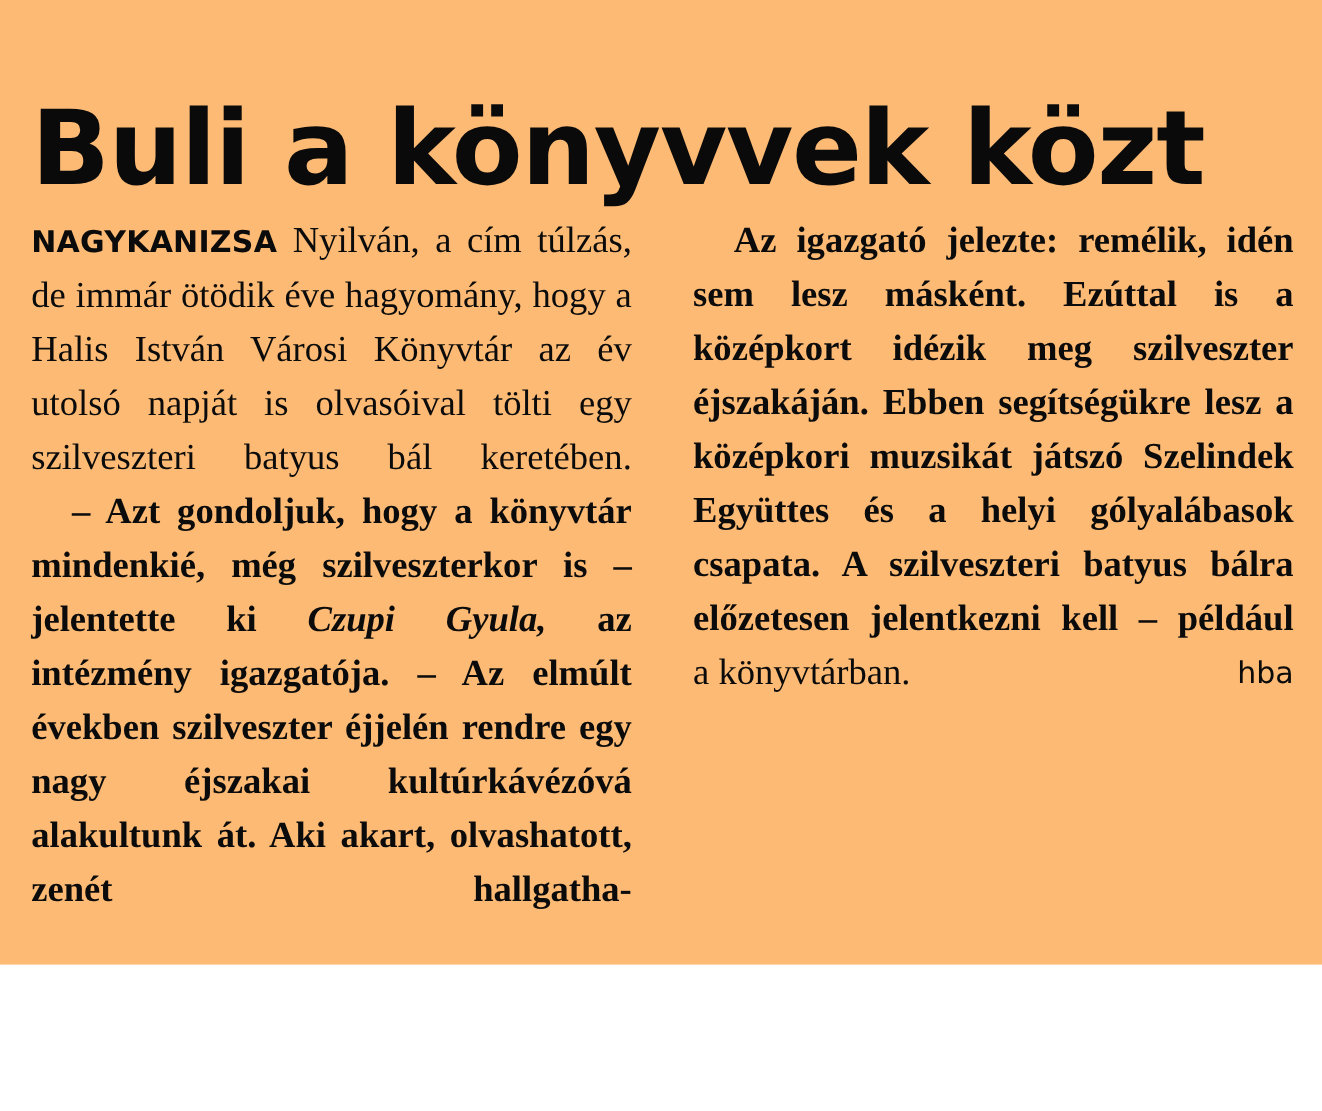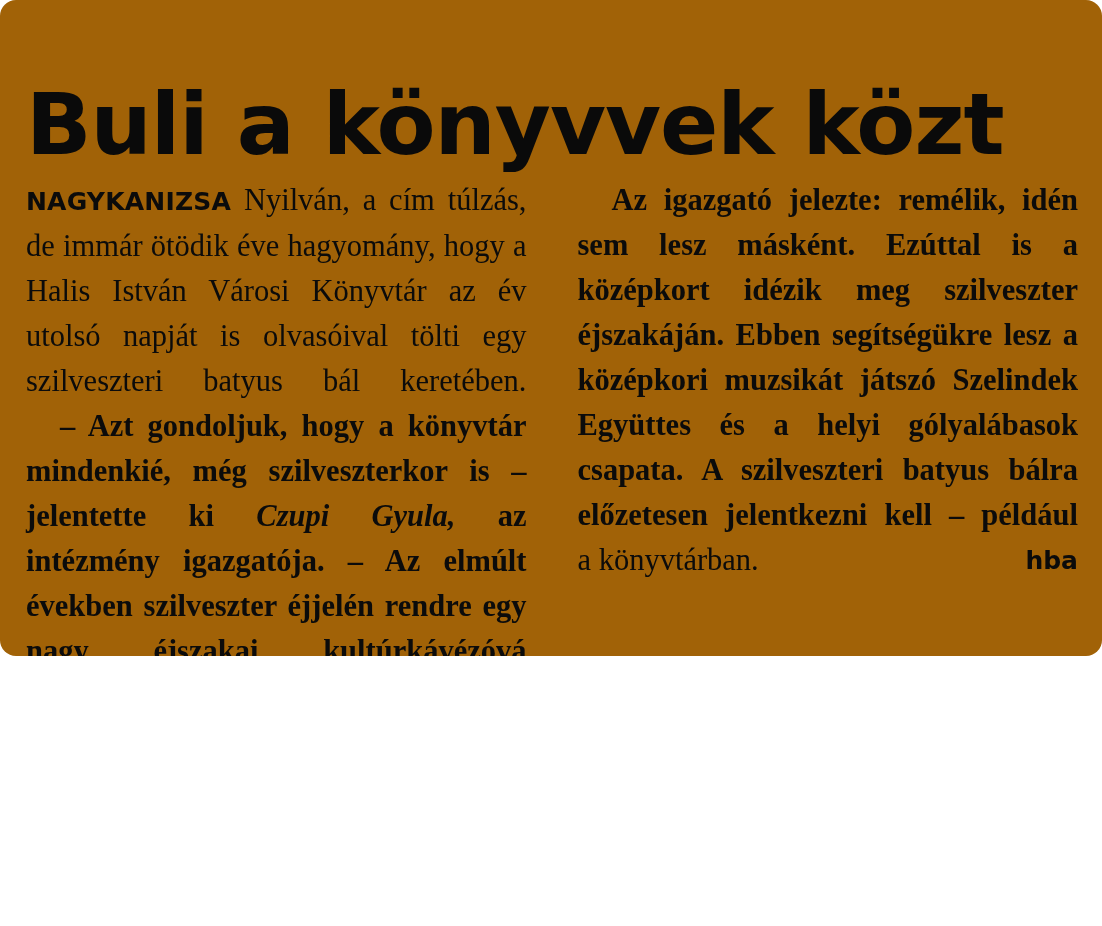--- a/index.html
+++ b/index.html
@@ -3,26 +3,25 @@
 <meta charset="utf-8">
 <style>
   html, body {
     margin: 0;
     padding: 0;
     background: #ffffff;
   }
   .page {
     position: relative;
     width: 1102px;
-    height: 656px;
-    background: #a16207;
+    height: 804px;
+    background: #fdba74;
     overflow: hidden;
     font-family: "Liberation Serif", serif;
     color: #0b0b0b;
-    border-radius: 16px;
   }
 
   
   .headline {
     position: absolute;
     left: 26px;
     top: 18px;
     width: 1050px;
     font-family: "DejaVu Sans", sans-serif;
     font-weight: 700;
@@ -72,21 +71,21 @@
     display: flex;
     justify-content: space-between;
     align-items: flex-start;
     width: 100%;
   }
   .byline-line .tail {
     text-align: left;
   }
   .byline {
     font-family: "DejaVu Sans", sans-serif;
-    font-weight: 700;
+    font-weight: 400;
     font-size: 25px;
     letter-spacing: 0px;
   }
 
   
   .col p { text-align-last: left; }
   .col p.just-all { text-align-last: justify; }
 </style>
 </head>
 <body>

